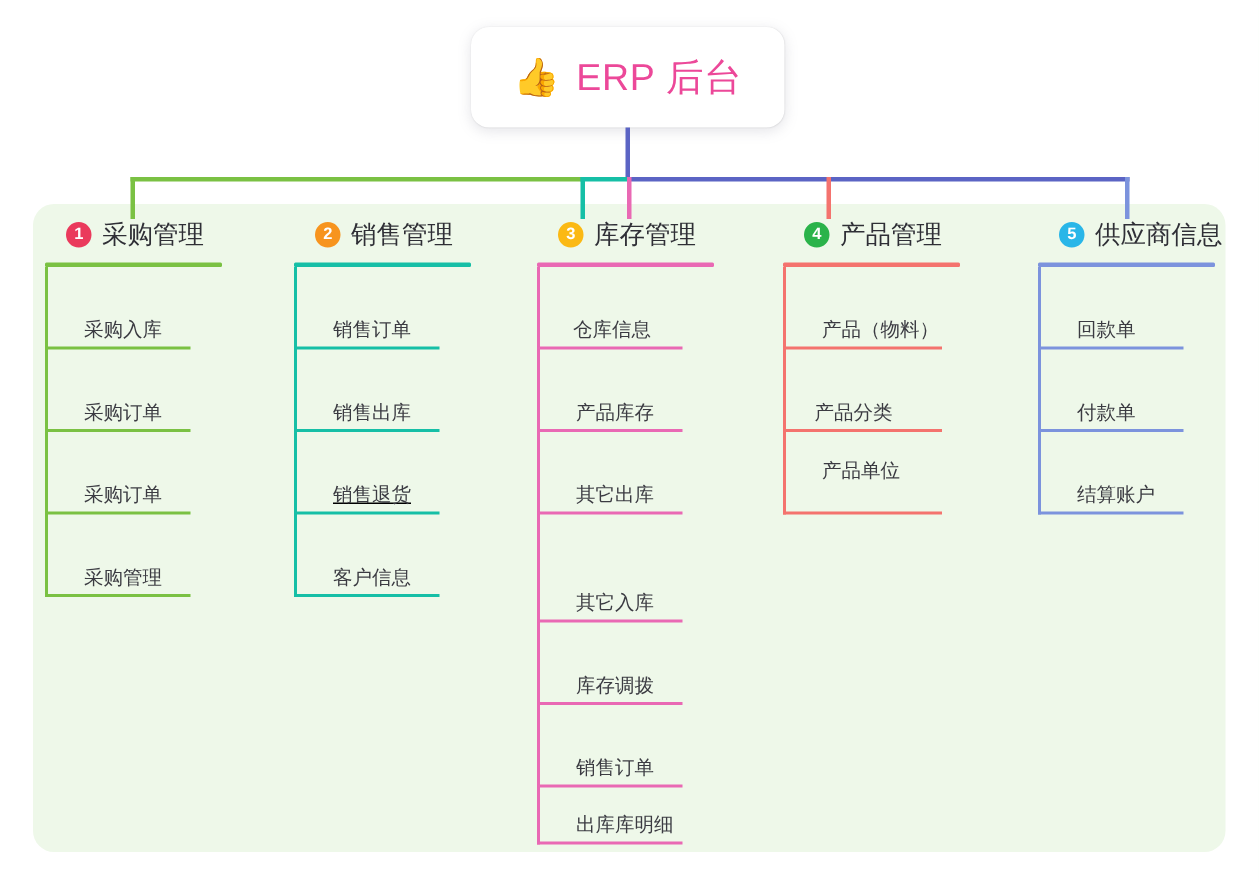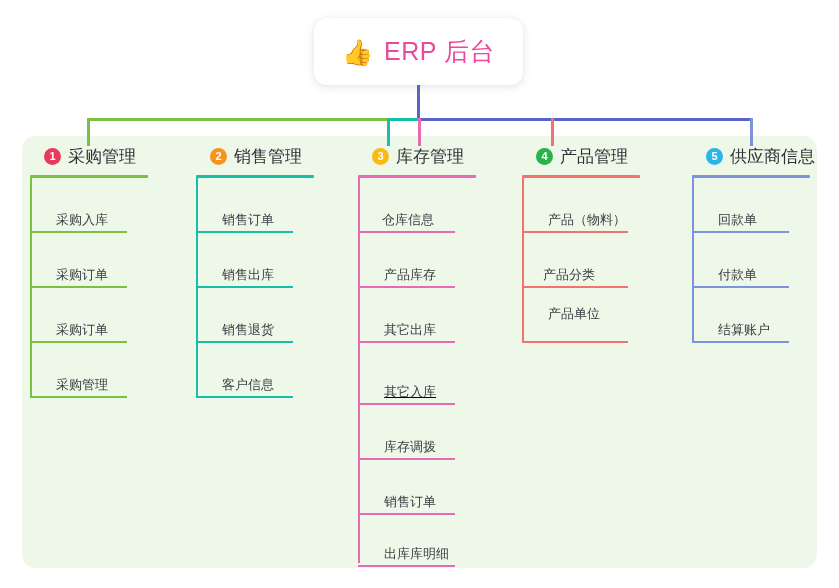--- a/index.html
+++ b/index.html
@@ -194,21 +194,21 @@
       <div class="leaves">
         <div class="spine" style="background: rgb(22, 191, 166); height: 220px;"></div>
         <div class="leaf" style="height: 55px;">
           <span class="leaf-label">销售订单</span>
           <div class="leaf-rule" style="background: rgb(22, 191, 166); width: 97px;"></div>
         </div>
         <div class="leaf" style="height: 55px;">
           <span class="leaf-label">销售出库</span>
           <div class="leaf-rule" style="background: rgb(22, 191, 166); width: 97px;"></div>
         </div>
-        <div class="leaf" style="height: 55px;">
+        <div class="leaf" style="height: 55px; text-decoration: underline;">
           <span class="leaf-label">销售退货</span>
           <div class="leaf-rule" style="background: rgb(22, 191, 166); width: 97px;"></div>
         </div>
         <div class="leaf" style="height: 55px;">
           <span class="leaf-label">客户信息</span>
           <div class="leaf-rule" style="background: rgb(22, 191, 166); width: 97px;"></div>
         </div>
       </div>
     </div>
     <div class="col" style="left: 358px; width: 128px;">
@@ -224,33 +224,33 @@
           <div class="leaf-rule" style="background: rgb(233, 105, 180); width: 97px;"></div>
         </div>
         <div class="leaf" style="height: 55px;">
           <span class="leaf-label">产品库存</span>
           <div class="leaf-rule" style="background: rgb(233, 105, 180); width: 97px;"></div>
         </div>
         <div class="leaf" style="height: 55px;">
           <span class="leaf-label">其它出库</span>
           <div class="leaf-rule" style="background: rgb(233, 105, 180); width: 97px;"></div>
         </div>
-        <div class="leaf" style="height: 62px; text-decoration: underline;">
+        <div class="leaf" style="height: 72px;">
           <span class="leaf-label">其它入库</span>
           <div class="leaf-rule" style="background: rgb(233, 105, 180); width: 97px;"></div>
         </div>
         <div class="leaf" style="height: 55px;">
           <span class="leaf-label">库存调拨</span>
           <div class="leaf-rule" style="background: rgb(233, 105, 180); width: 97px;"></div>
         </div>
         <div class="leaf" style="height: 55px;">
           <span class="leaf-label">销售订单</span>
           <div class="leaf-rule" style="background: rgb(233, 105, 180); width: 97px;"></div>
         </div>
-        <div class="leaf" style="height: 52px;">
+        <div class="leaf" style="height: 38px;">
           <span class="leaf-label">出库库明细</span>
           <div class="leaf-rule" style="background: rgb(233, 105, 180); width: 97px;"></div>
         </div>
       </div>
     </div>
     <div class="col" style="left: 522px; width: 128px;">
       <div class="col-head">
         <span class="badge" style="background: rgb(42, 179, 74);">4</span>
         <span class="col-title">产品管理</span>
       </div>

